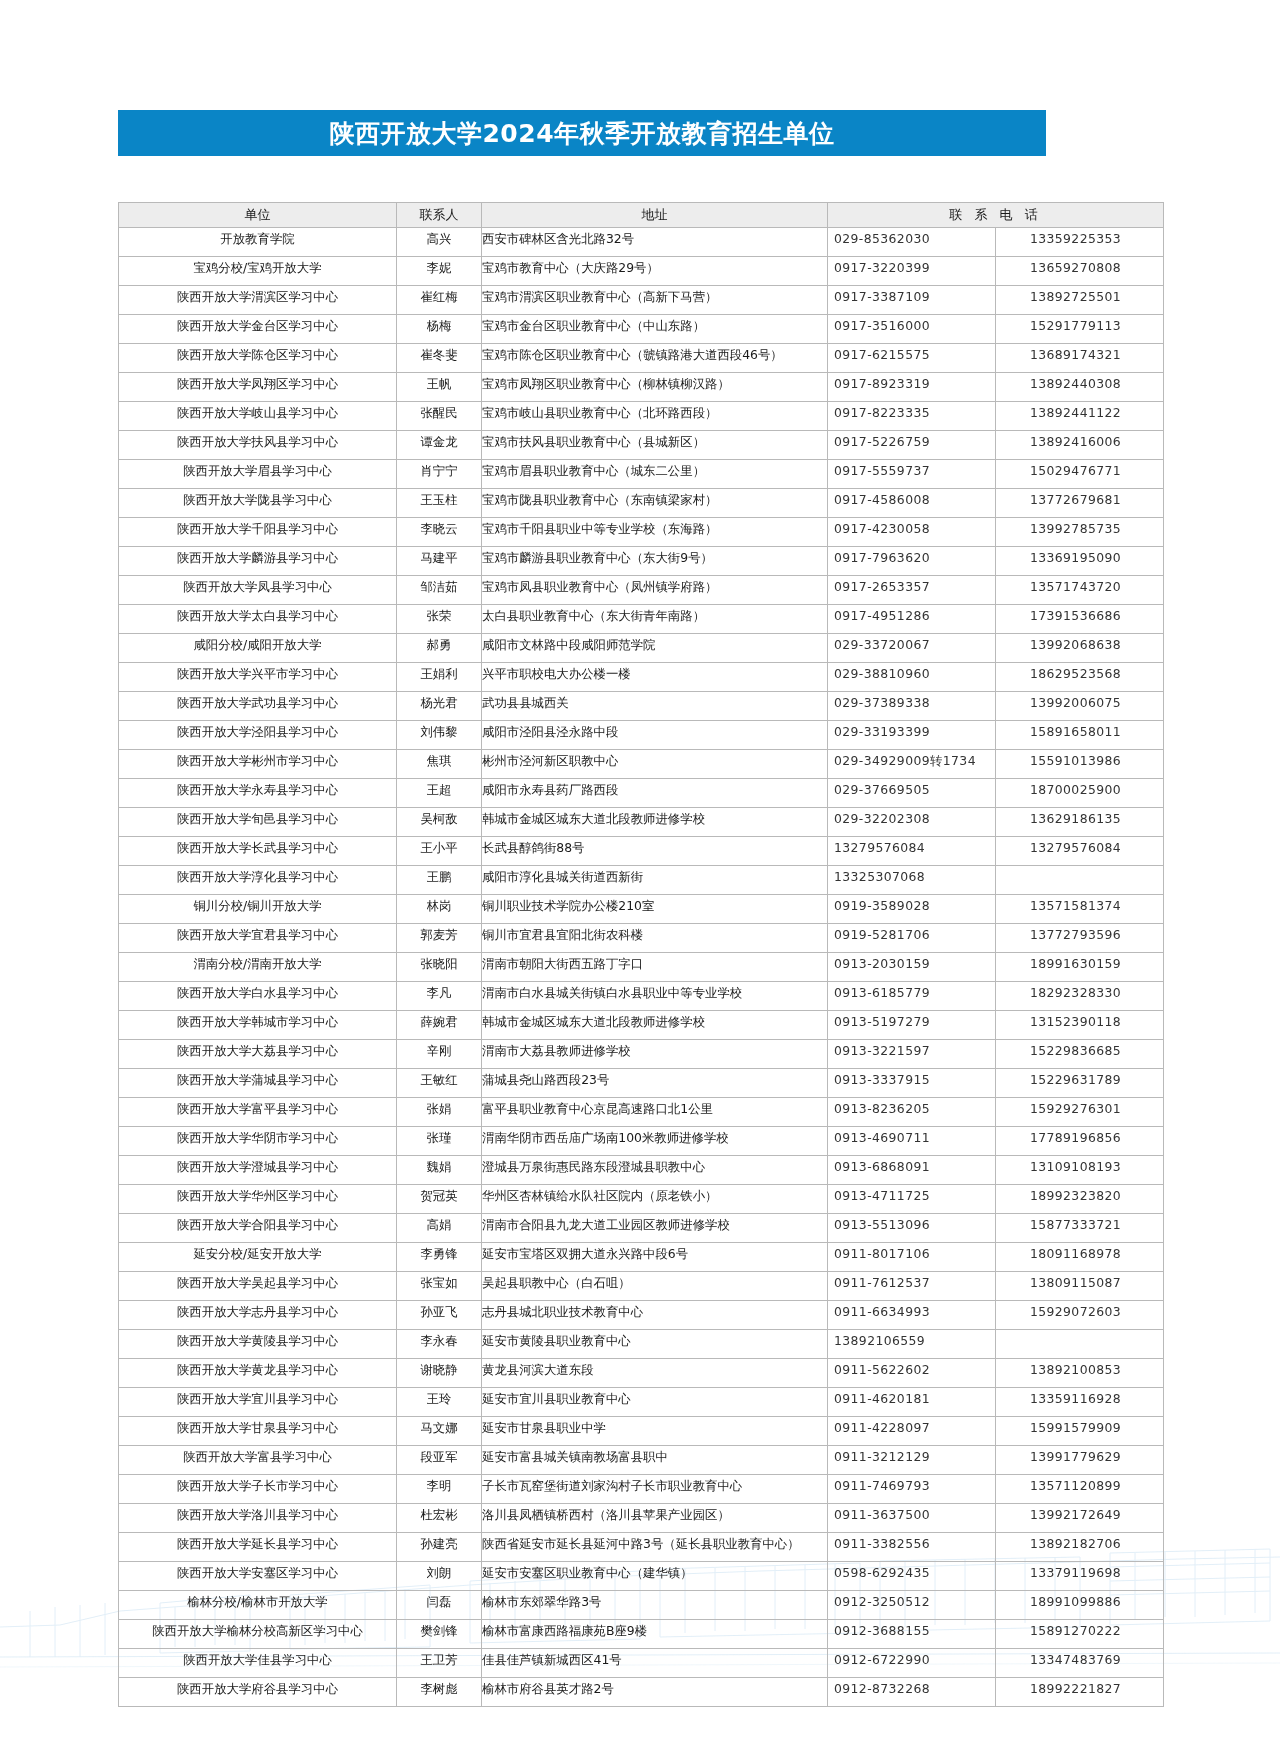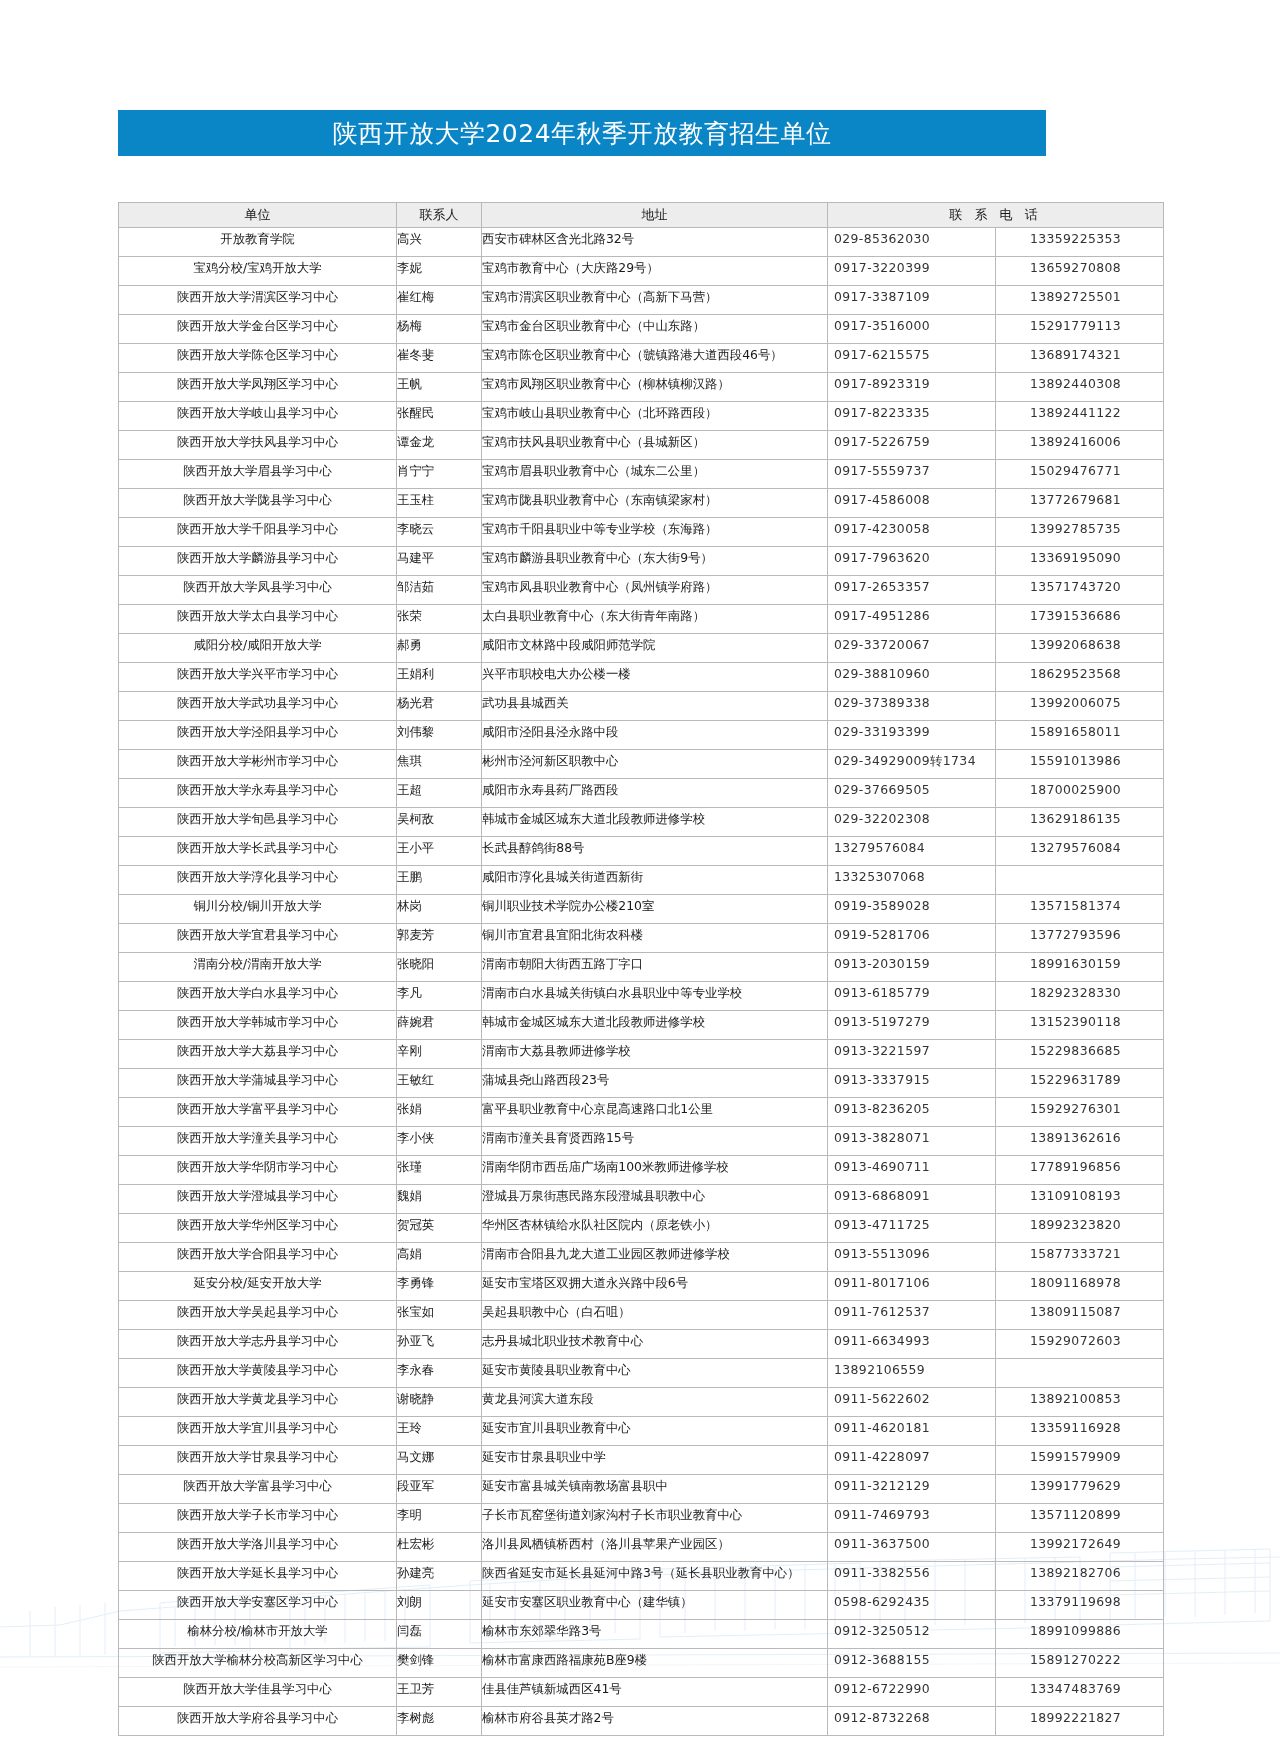--- a/index.html
+++ b/index.html
@@ -33,21 +33,21 @@
     top: 110px;
     width: 928px;
     height: 46px;
     display: flex;
     align-items: center;
     justify-content: center;
   }
   #banner-title {
     color: #ffffff;
     font-size: 25px;
-    font-weight: normal;
+    font-weight: bold;
     letter-spacing: 0.5px;
     white-space: nowrap;
     font-family: "DejaVu Sans", "Liberation Sans", sans-serif;
   }
 
   
   #table-wrap {
     position: absolute;
     left: 118px;
     top: 202px;
@@ -71,21 +71,21 @@
   }
   table.contact-table thead th {
     background: #ededed;
     font-weight: normal;
     text-align: center;
     height: 24px;
     line-height: 24px;
     font-size: 13px;
   }
   .col-unit   { width: 277px; text-align: center; }
-  .col-person { width: 84px;  text-align: left; }
+  .col-person { width: 84px;  text-align: center; }
   .col-addr   { width: 345px; text-align: left; }
   .col-tel1   { width: 176px; text-align: left;  padding-left: 6px !important; }
   .col-tel2   { width: 164px; text-align: center; padding-right: 8px !important; }
 
   td.col-tel1, td.col-tel2 {
     font-family: "DejaVu Sans", "Liberation Sans", sans-serif;
     letter-spacing: 0.4px;
     color: #333;
   }
   th.hdr-tel { letter-spacing: 4px; }
@@ -346,27 +346,20 @@
           <td class="col-tel2"><span class="cell-squeeze">15229631789</span></td>
         </tr>
         <tr>
           <td class="col-unit"><span class="cell-squeeze">陕西开放大学富平县学习中心</span></td>
           <td class="col-person"><span class="cell-squeeze">张娟</span></td>
           <td class="col-addr"><span class="cell-squeeze">富平县职业教育中心京昆高速路口北1公里</span></td>
           <td class="col-tel1"><span class="cell-squeeze">0913-8236205</span></td>
           <td class="col-tel2"><span class="cell-squeeze">15929276301</span></td>
         </tr>
         <tr>
-          <td class="col-unit"><span class="cell-squeeze">陕西开放大学潼关县学习中心</span></td>
-          <td class="col-person"><span class="cell-squeeze">李小侠</span></td>
-          <td class="col-addr"><span class="cell-squeeze">渭南市潼关县育贤西路15号</span></td>
-          <td class="col-tel1"><span class="cell-squeeze">0913-3828071</span></td>
-          <td class="col-tel2"><span class="cell-squeeze">13891362616</span></td>
-        </tr>
-        <tr>
           <td class="col-unit"><span class="cell-squeeze">陕西开放大学华阴市学习中心</span></td>
           <td class="col-person"><span class="cell-squeeze">张瑾</span></td>
           <td class="col-addr"><span class="cell-squeeze">渭南华阴市西岳庙广场南100米教师进修学校</span></td>
           <td class="col-tel1"><span class="cell-squeeze">0913-4690711</span></td>
           <td class="col-tel2"><span class="cell-squeeze">17789196856</span></td>
         </tr>
         <tr>
           <td class="col-unit"><span class="cell-squeeze">陕西开放大学澄城县学习中心</span></td>
           <td class="col-person"><span class="cell-squeeze">魏娟</span></td>
           <td class="col-addr"><span class="cell-squeeze">澄城县万泉街惠民路东段澄城县职教中心</span></td>

